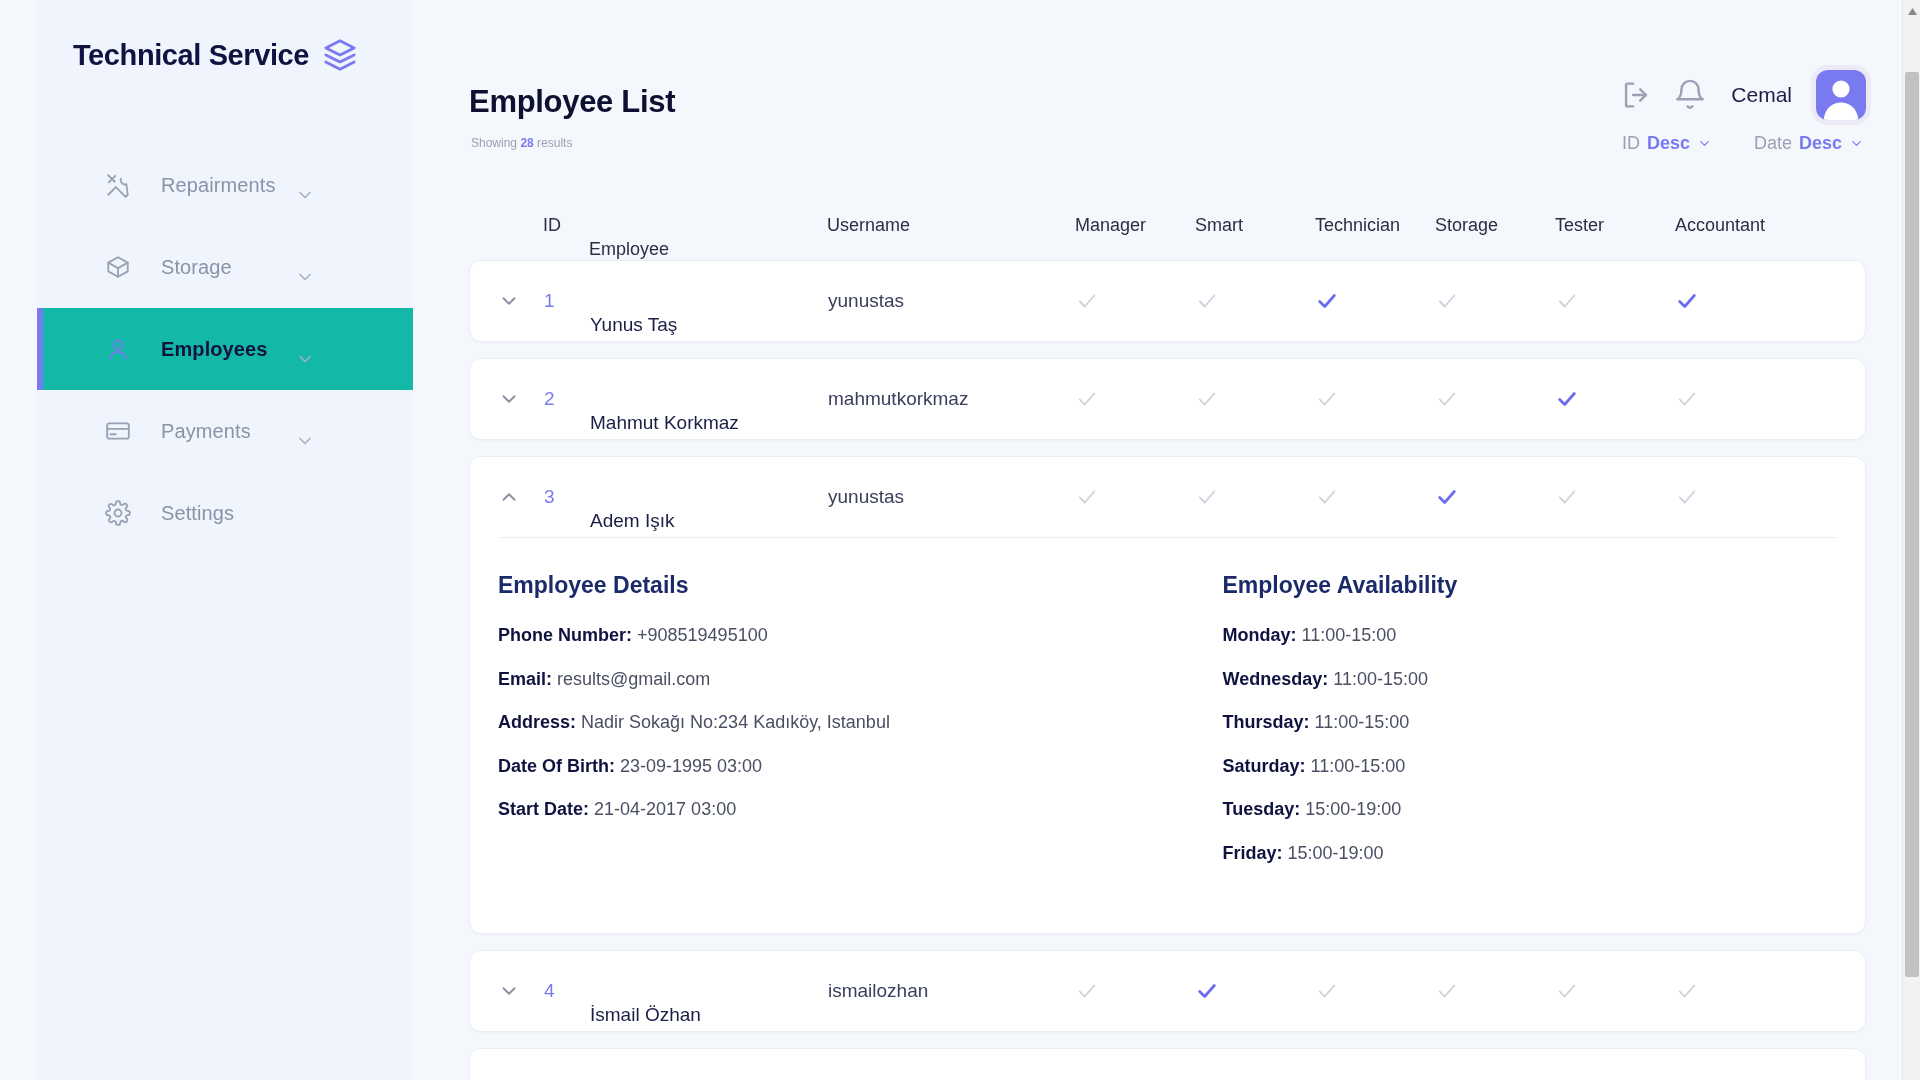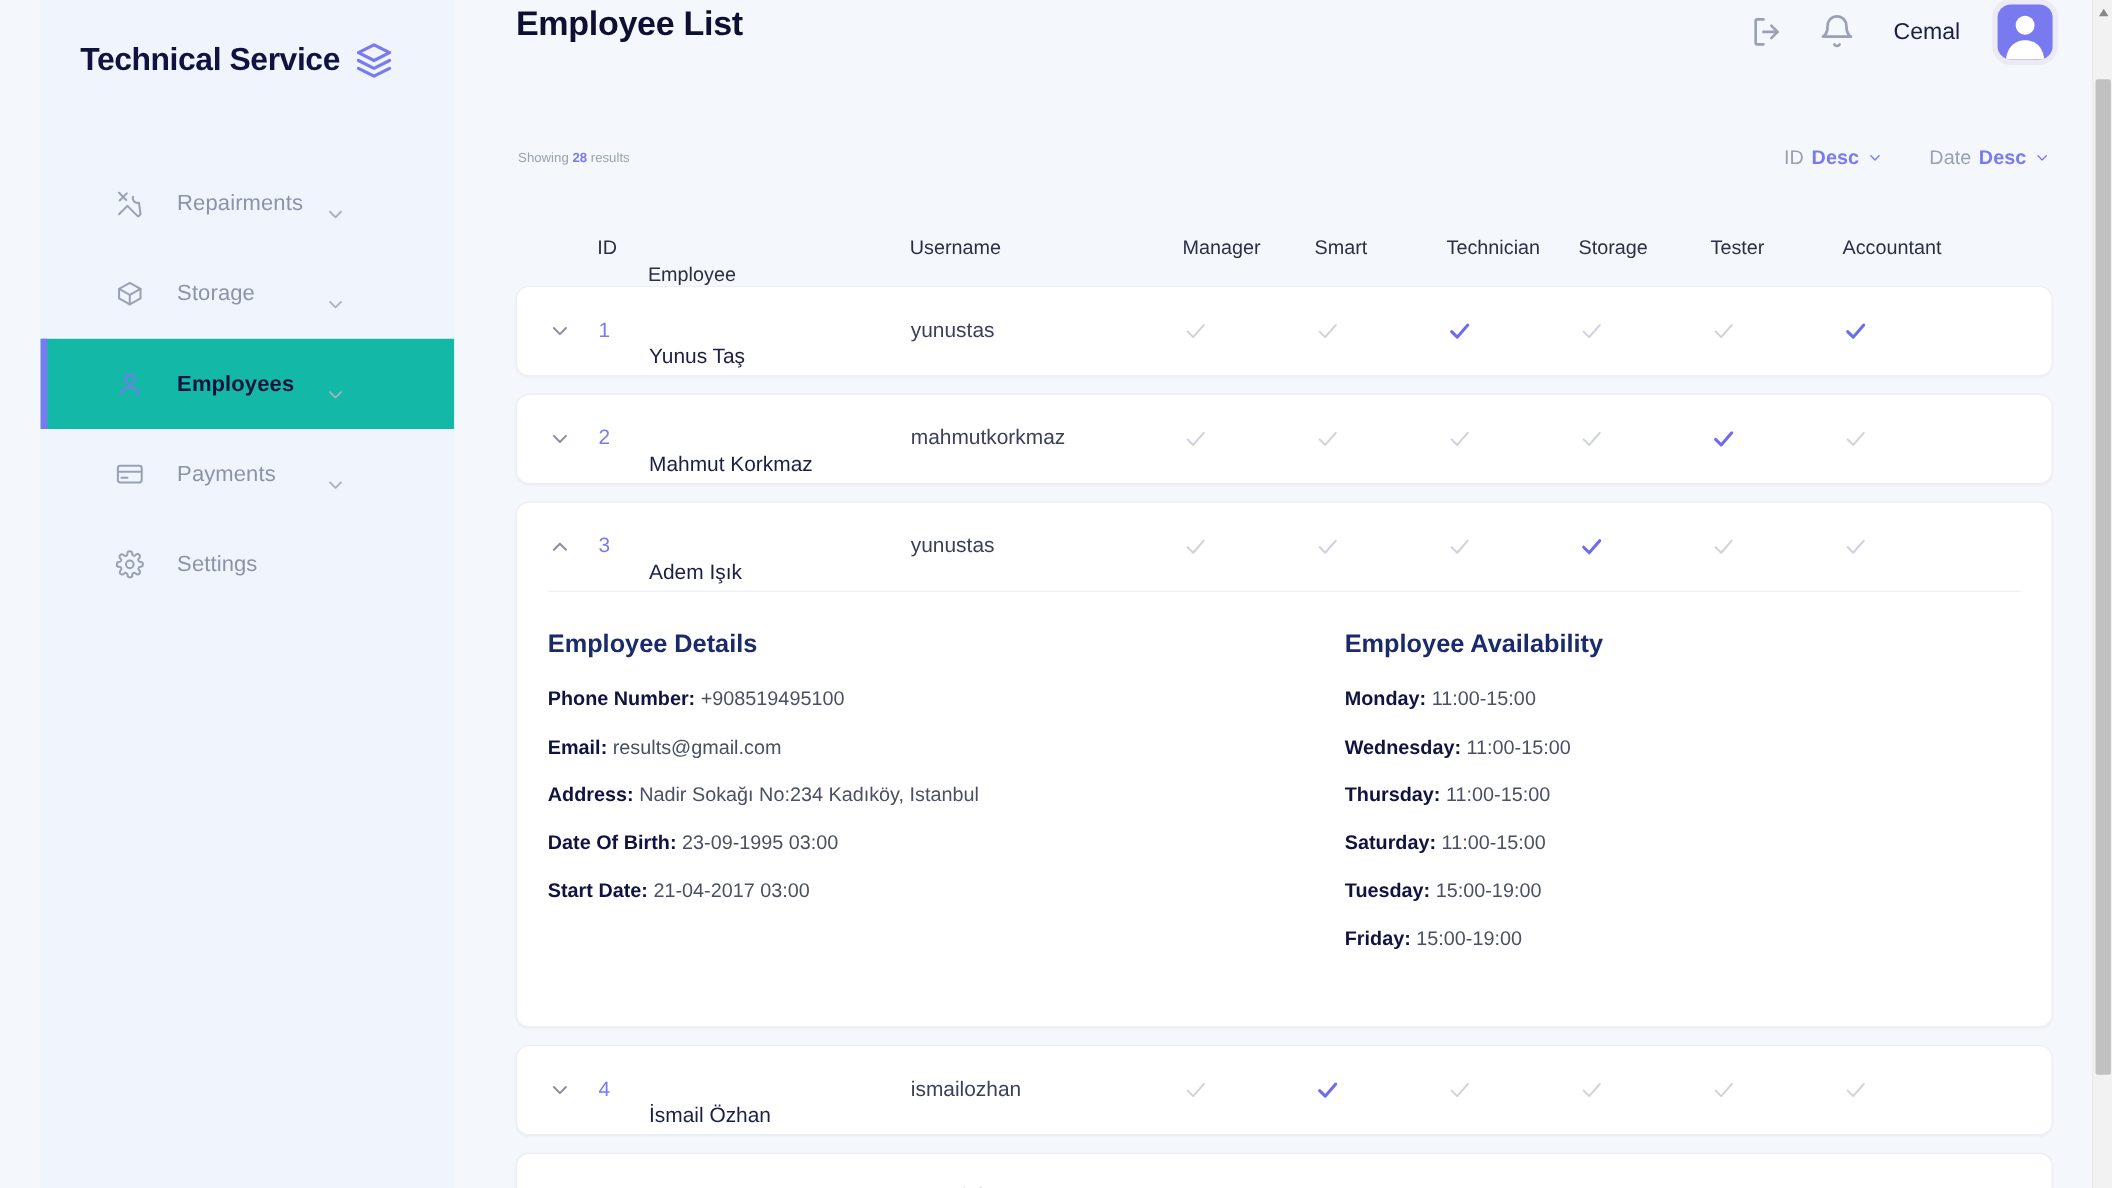--- a/index.html
+++ b/index.html
@@ -101,35 +101,35 @@
     flex: 1;
     height: 1080px;
     background: #f4f7fb;
     padding: 0 54px 0 56px;
     position: relative;
     overflow: hidden;
   }
 
   .topbar {
     display: flex;
-    align-items: flex-start;
+    align-items: flex-end;
     height: 120px;
     padding-top: 4px;
   }
   .page-title {
     font-size: 31px;
     font-weight: 700;
     color: #0d1030;
     letter-spacing: -0.3px;
   }
   .topbar-right {
     margin-left: auto;
     display: flex;
     align-items: center;
-    gap: 30px;
+    gap: 20px;
   }
   .icon-btn {
     width: 34px; height: 34px;
     display: block;
     cursor: pointer;
   }
   .user-name {
     font-size: 21px;
     color: #1b1f45;
     margin-left: 4px;

